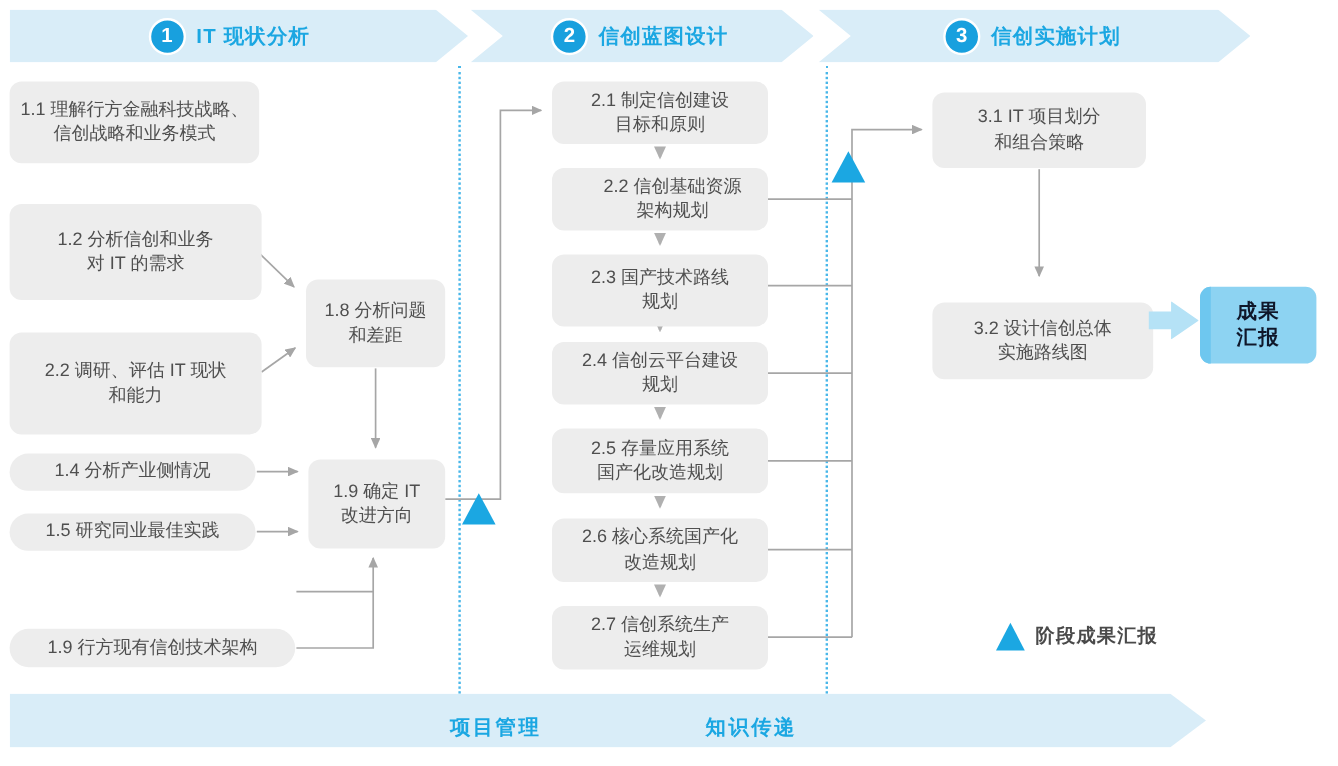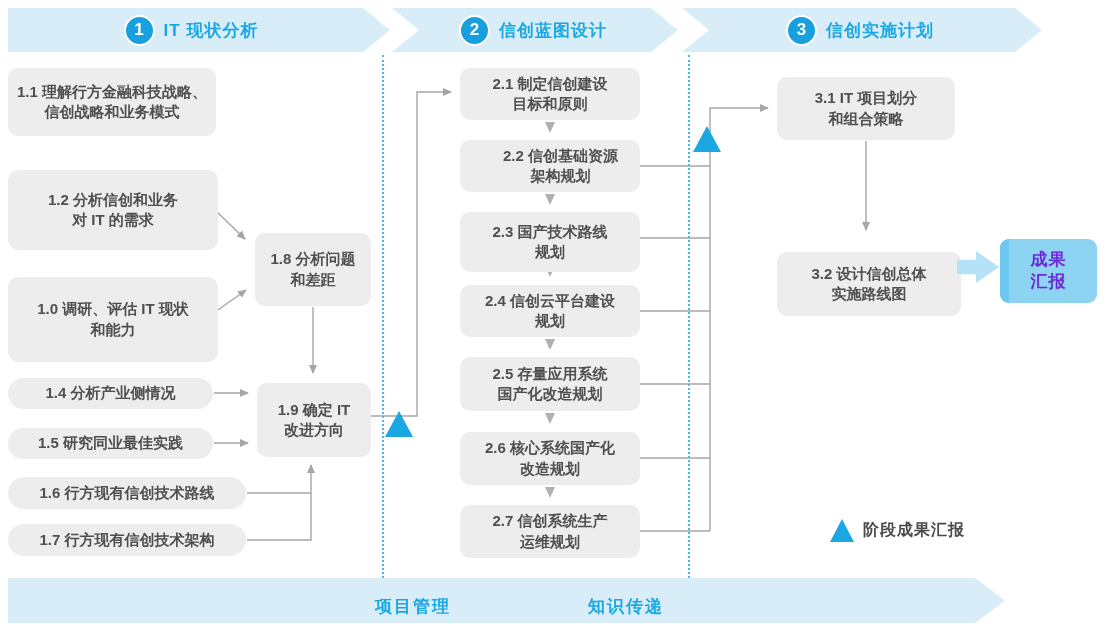--- a/index.html
+++ b/index.html
@@ -30,40 +30,40 @@
     border:2px solid #ffffff;color:#ffffff;font-weight:700;font-size:17px;
     display:flex;align-items:center;justify-content:center;flex:0 0 auto;}
   .banner-title{color:var(--accent-blue,#1ba7e2);font-weight:700;font-size:17px;letter-spacing:1px;white-space:nowrap;}
 
   
   .divider{position:absolute;top:55px;height:523px;width:0;border-left:2px dotted #49b7e9;}
 
   
   .gbox{position:absolute;background:var(--box-bg,#ededed);border-radius:10px;
     color:var(--box-text,#4f4f4f);font-size:15px;line-height:1.36;white-space:pre-line;
-    display:flex;align-items:center;justify-content:center;text-align:center;padding:2px 3px;font-weight:bold;}
+    display:flex;align-items:center;justify-content:center;text-align:center;padding:2px 3px;}
   .pill{border-radius:999px;}
 
   
   .tri{position:absolute;width:0;height:0;
     border-left:14px solid transparent;border-right:14px solid transparent;
     border-bottom:26px solid var(--accent-blue,#1ba7e2);}
   .legend-tri{border-left-width:12px;border-right-width:12px;border-bottom-width:23px;}
   .legend-label{position:absolute;left:863px;top:518px;height:24px;display:flex;align-items:center;
     font-size:16px;font-weight:700;color:#4a4a4a;letter-spacing:1px;}
 
   
   .fat-arrow{position:absolute;left:957px;top:251px;width:42px;height:32px;background:var(--fat-arrow,#b5e2f6);
     clip-path:polygon(0 27%,45% 27%,45% 0,100% 50%,45% 100%,45% 73%,0 73%);}
   .outcome{position:absolute;left:1000px;top:239px;width:97px;height:64px;
     background:var(--outcome-bg,#8dd3f2);border-radius:9px;
     display:flex;align-items:center;justify-content:center;}
   .outcome-stripe{position:absolute;left:0;top:0;bottom:0;width:9px;
     background:var(--outcome-stripe,#6ec7ef);border-radius:9px 0 0 9px;}
-  .outcome-label{color:#6d28d9;font-weight:700;font-size:17px;line-height:1.32;
+  .outcome-label{color:#0f172a;font-weight:700;font-size:17px;line-height:1.32;
     white-space:pre-line;text-align:center;letter-spacing:1px;}
 
   
   .footer-banner{position:absolute;left:8px;top:578px;width:997px;height:45px;background:var(--banner-bg,#d9edf8);
     clip-path:polygon(0 0,calc(100% - 30px) 0,100% 50%,calc(100% - 30px) 100%,0 100%);}
   .footer-label{position:absolute;top:578px;height:56px;display:flex;align-items:center;
     color:var(--accent-blue,#1ba7e2);font-weight:700;font-size:17px;letter-spacing:2px;}
 
   .connector-svg{position:absolute;left:0;top:0;pointer-events:none;}
 </style>
@@ -122,26 +122,25 @@
       <path d="M550,340 L550,348" marker-end="url(#ahBig)"></path>
       <path d="M550,414 L550,422" marker-end="url(#ahBig)"></path>
       <path d="M550,488 L550,496" marker-end="url(#ahBig)"></path>
     </g>
   </svg>
 
   <div class="gbox" style="left:8px;top:68px;width:208px;height:68px;">1.1 理解行方金融科技战略、
 信创战略和业务模式</div>
   <div class="gbox" style="left:8px;top:170px;width:210px;height:80px;">1.2 分析信创和业务
 对 IT 的需求</div>
-  <div class="gbox" style="left:8px;top:277px;width:210px;height:85px;">1.0 调研、评估 IT 现状
+  <div class="gbox" style="left:8px;top:277px;width:210px;height:85px;">2.2 调研、评估 IT 现状
 和能力</div>
   <div class="gbox pill" style="left:8px;top:378px;width:205px;height:31px;">1.4 分析产业侧情况</div>
   <div class="gbox pill" style="left:8px;top:428px;width:205px;height:31px;">1.5 研究同业最佳实践</div>
-  <div class="gbox pill" style="left:8px;top:477px;width:238px;height:32px;">1.6 行方现有信创技术路线</div>
-  <div class="gbox pill" style="left:8px;top:524px;width:238px;height:32px;">1.7 行方现有信创技术架构</div>
+  <div class="gbox pill" style="left:8px;top:524px;width:238px;height:32px;">1.9 行方现有信创技术架构</div>
   <div class="gbox" style="left:255px;top:233px;width:116px;height:73px;">1.8 分析问题
 和差距</div>
   <div class="gbox" style="left:257px;top:383px;width:114px;height:74px;">1.9 确定 IT
 改进方向</div>
 
   <div class="gbox" style="left:460px;top:68px;width:180px;height:52px;">2.1 制定信创建设
 目标和原则</div>
   <div class="gbox" style="left:460px;top:140px;width:180px;height:52px;padding-left:24px;">2.2 信创基础资源
 架构规划</div>
   <div class="gbox" style="left:460px;top:212px;width:180px;height:60px;">2.3 国产技术路线

